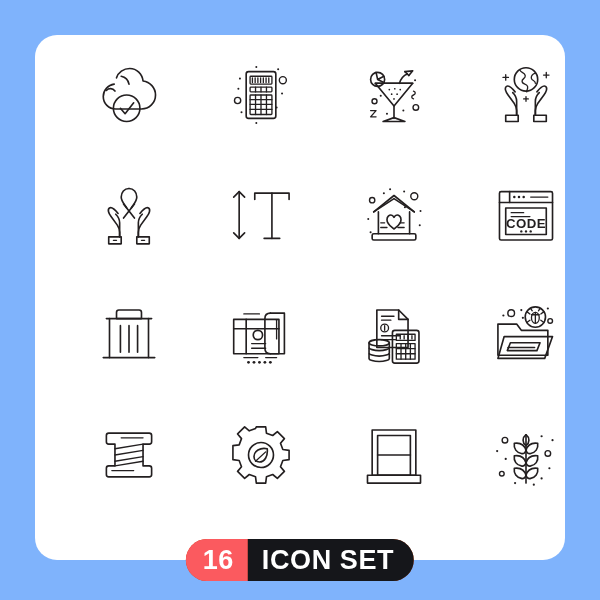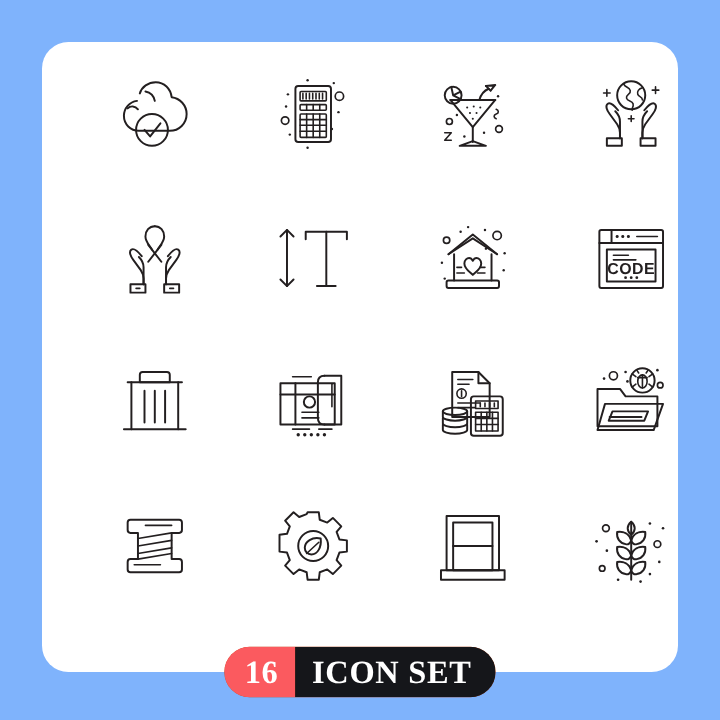--- a/index.html
+++ b/index.html
@@ -79,21 +79,20 @@
     position: absolute;
     left: 50%;
     transform: translateX(-50%);
     top: 539px;
     height: 42px;
     display: flex;
     align-items: stretch;
     border-radius: 21px;
     overflow: hidden;
     background: #c2410c;
-    font-family: Liberation Serif, serif;
   }
   #badge-count {
     background: #fb5a5f;
     color: #ffffff;
     font-size: 27px;
     font-weight: bold;
     letter-spacing: 0.5px;
     display: flex;
     align-items: center;
     justify-content: center;

